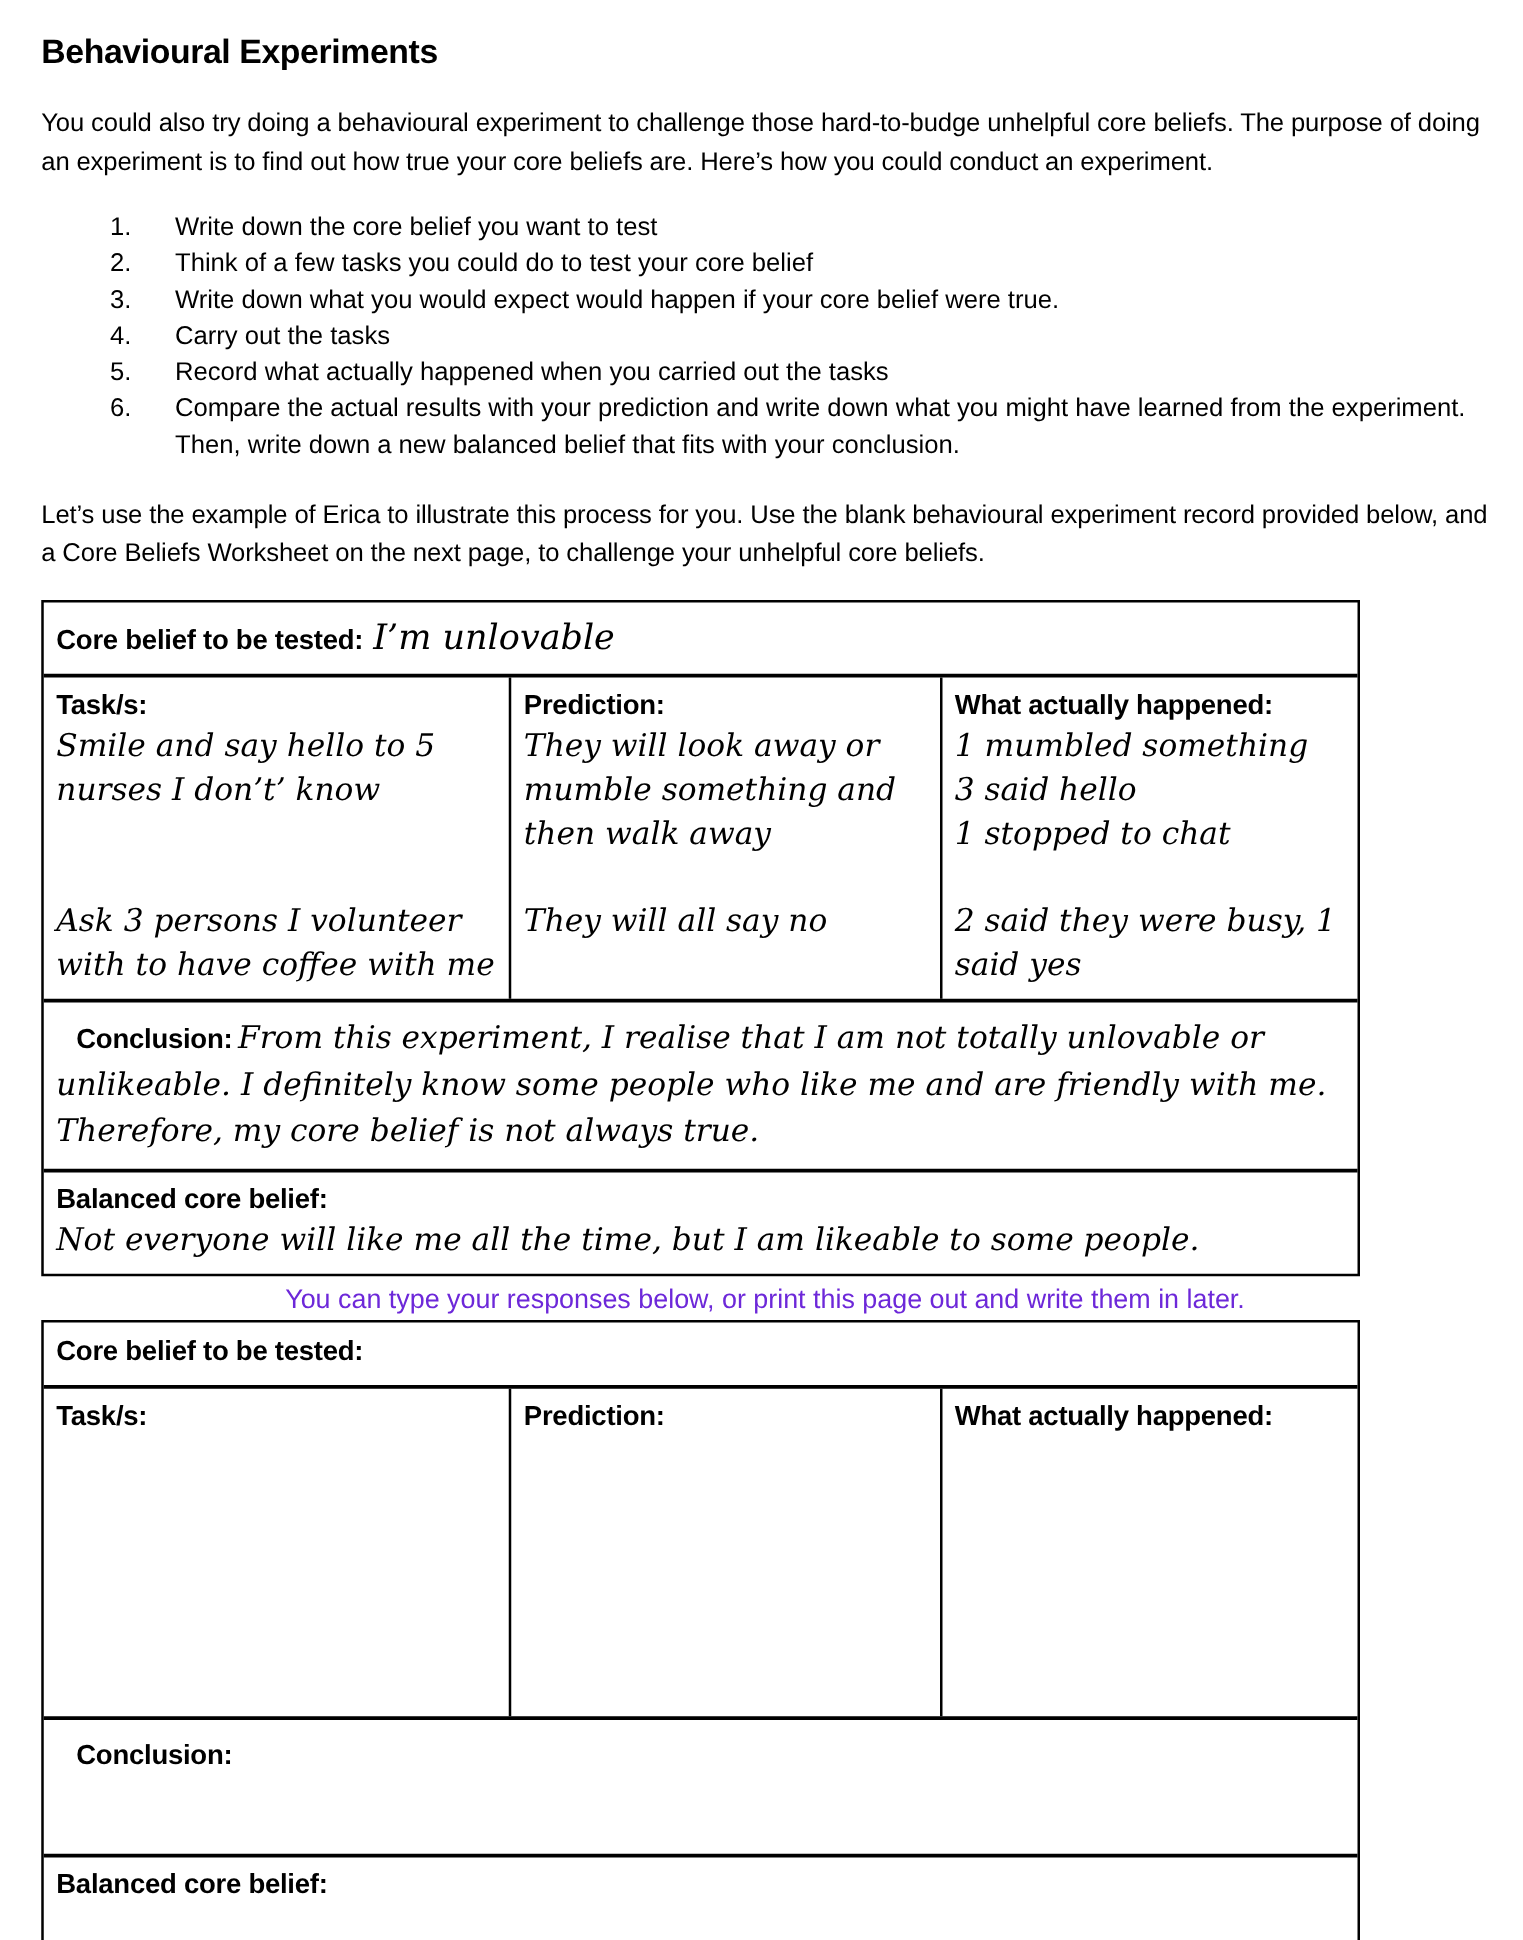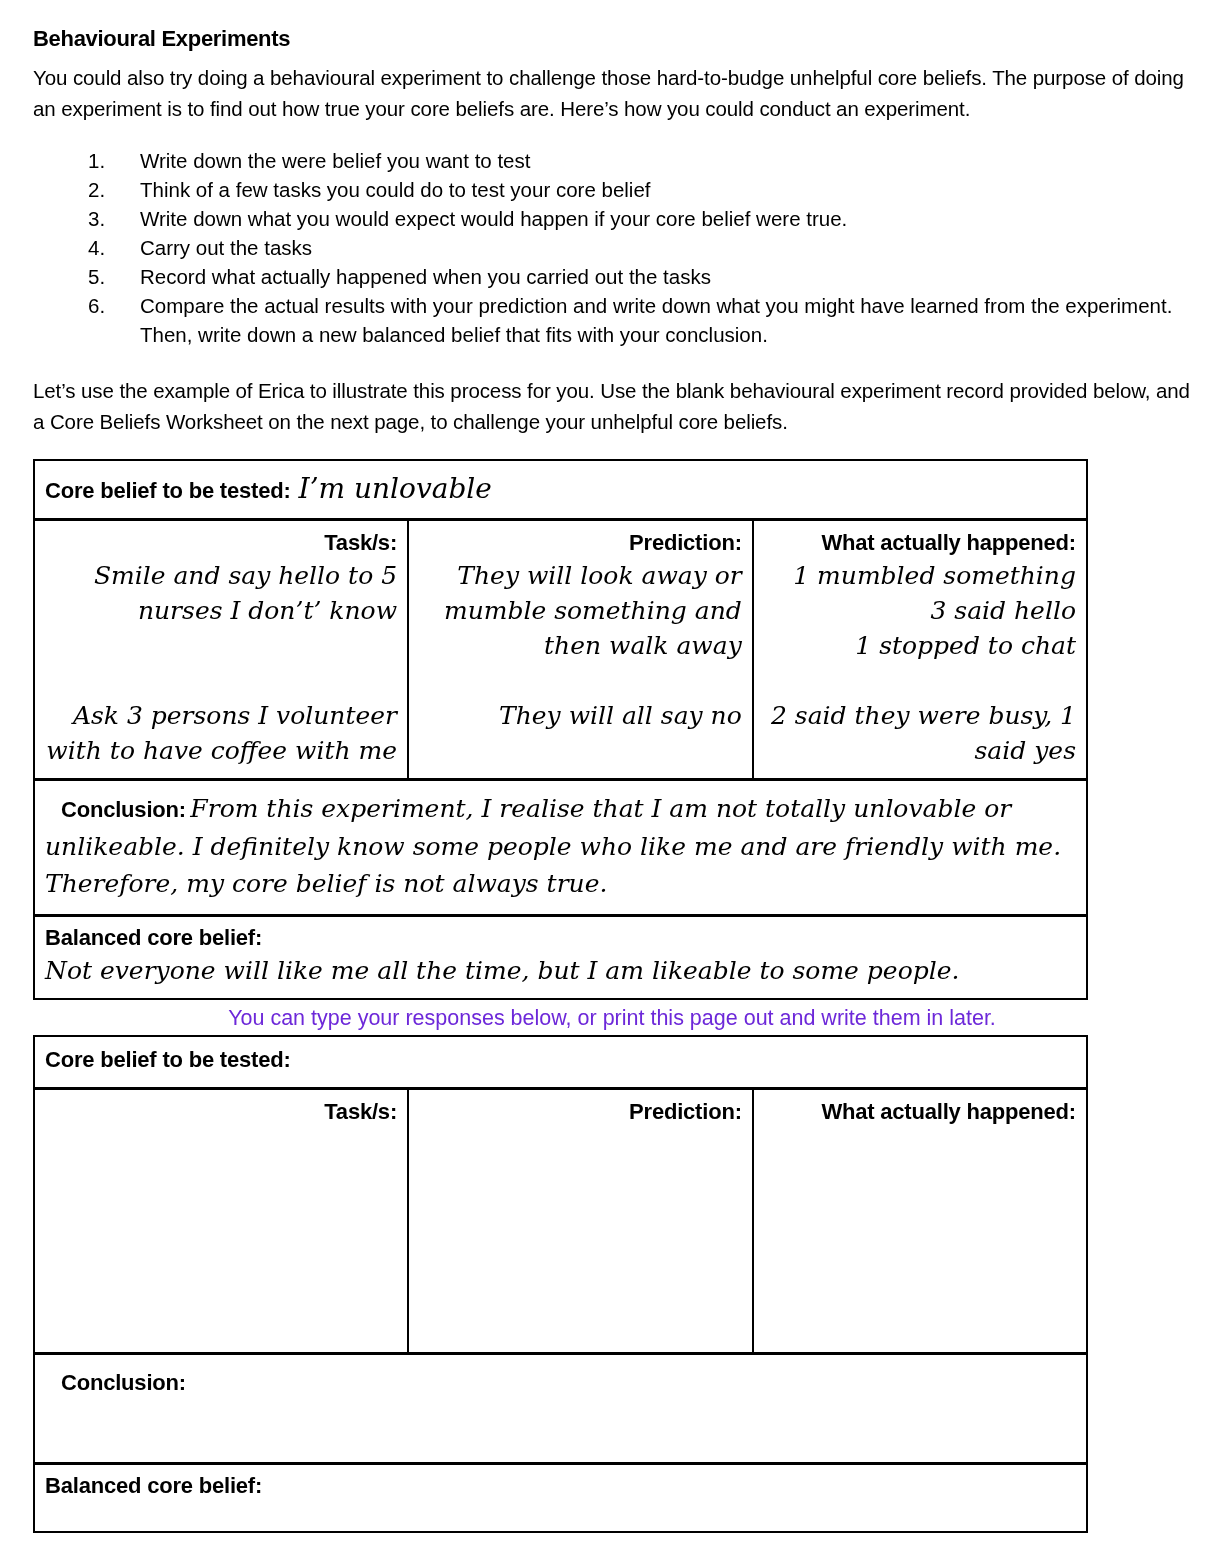--- a/index.html
+++ b/index.html
@@ -5,21 +5,21 @@
   * { margin: 0; padding: 0; box-sizing: border-box; }
   html, body {
     width: 1218px; height: 1552px;
     background: #ffffff;
     color: #000000;
     font-family: "Liberation Sans", sans-serif;
     overflow: hidden;
   }
   .page { width: 1158px; padding-top: 26px; margin-left: 33px; }
 
-  h1.title { font-size: 22px; font-weight: bold; letter-spacing: -0.3px; margin-bottom: 10px; }
+  h1.title { font-size: 27px; font-weight: bold; letter-spacing: -0.3px; margin-bottom: 26px; }
 
   p.body-text { font-size: 20.5px; line-height: 31px; letter-spacing: -0.1px; margin-bottom: 22px; }
 
   .steps { margin: 0 0 26px 55px; }
   .step { display: flex; font-size: 20.5px; line-height: 29px; }
   .step-num { flex: none; width: 52px; }
   .step-text { flex: 1; }
 
   
   .wtable { width: 1055px; border: 2px solid #000; }
@@ -33,21 +33,21 @@
     font-family: "DejaVu Serif", serif;
     font-style: italic;
     font-size: 25px;
     line-height: 35px;
     white-space: pre-line;
   }
 
   .core-row { padding: 10px 10px 12px 10px; min-height: 52px; }
   .core-row .script { display: inline; font-size: 28px; margin-left: 8px; white-space: normal; }
 
-  .cols-row { display: flex; align-items: stretch; text-align: right; }
+  .cols-row { display: flex; align-items: stretch; }
   .cell { padding: 9px 10px 10px 10px; border-left: 2px solid #000; }
   .cell:first-child { border-left: none; }
   .cell-task { width: 35.4%; }
   .cell-prediction { width: 32.8%; }
   .cell-happened { width: 31.8%; }
   .cell .lbl { display: block; margin-bottom: 2px; }
   .entry-first { height: 140px; font-style: italic; }
 
   .conclusion-row { padding: 9px 12px 12px 10px; }
   .conclusion-row .script { display: inline; white-space: normal; line-height: 37px; }
@@ -81,21 +81,21 @@
 
 <div class="page">
 
   <h1 class="title">Behavioural Experiments</h1>
 
   <p class="body-text">You could also try doing a behavioural experiment to challenge those hard-to-budge unhelpful core beliefs.  The purpose of doing an experiment is to find out how true your core beliefs are.  Here’s how you could conduct an experiment.</p>
 
   <div class="steps">
     <div class="step">
       <span class="step-num">1.</span>
-      <span class="step-text">Write down the were belief you want to test</span>
+      <span class="step-text">Write down the core belief you want to test</span>
     </div>
     <div class="step">
       <span class="step-num">2.</span>
       <span class="step-text">Think of a few tasks you could do to test your core belief</span>
     </div>
     <div class="step">
       <span class="step-num">3.</span>
       <span class="step-text">Write down what you would expect would happen if your core belief were true.</span>
     </div>
     <div class="step">

